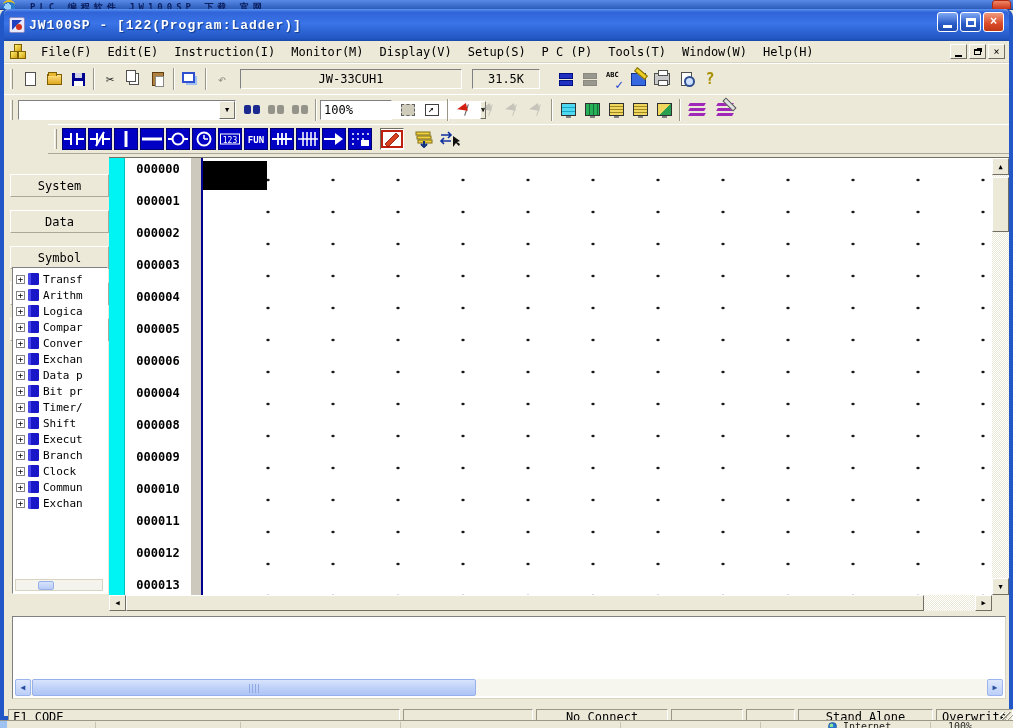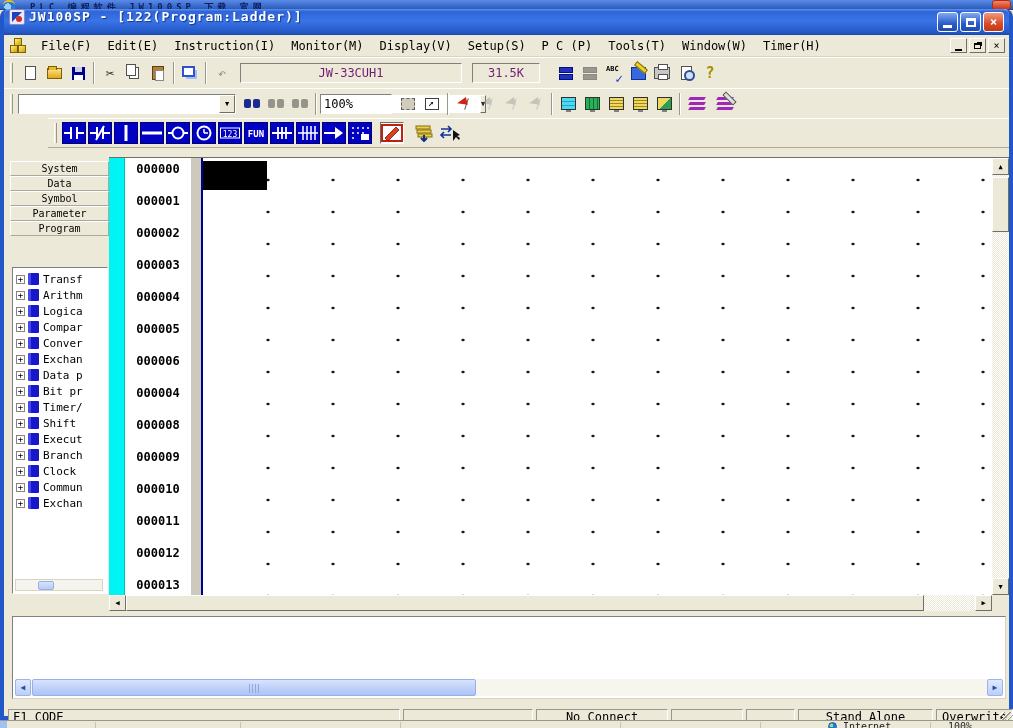--- a/index.html
+++ b/index.html
@@ -22,21 +22,21 @@
   .globe { position:absolute; left:828px; top:1px; width:9px; height:9px; border-radius:50%;
     background:radial-gradient(circle at 35% 35%, #8ee09a 0 30%, #2a7ad0 31%); border:1px solid #1a5aa0; }
   .bb-blue-edge { position:absolute; left:0; top:0; width:7px; height:8px; background:#9ec2f2; }
 
   
   .app { position:absolute; left:0; top:9px; width:1013px; height:711px;
     border-left:4px solid #2257c8; border-right:4px solid #2257c8; border-bottom:4px solid #2257c8;
     border-radius:8px 8px 0 0; background:#ece9d8; }
   .titlebar { position:relative; height:26px; border-radius:6px 6px 0 0; overflow:hidden;
     background:linear-gradient(180deg,#5b93f2 0%, #3064d8 10%, #3a74e8 45%, #2256c4 92%, #1a48a8 100%);
-    display:flex; align-items:flex-start; padding:0 5px; }
+    display:flex; align-items:center; padding:16px 5px;font-family:Liberation Mono, monospace; }
   .app-ico { width:16px; height:16px; margin-right:4px; background:#e8e8ff; border:1px solid #8888c0; border-radius:2px; position:relative; }
   .app-ico::before { content:""; position:absolute; left:2px; top:2px; width:0; height:0;
     border-left:10px solid #2040c0; border-bottom:10px solid transparent; }
   .app-ico::after { content:""; position:absolute; right:2px; bottom:2px; width:6px; height:6px; border-radius:50%; background:#d03020; }
   .title-text { color:#fff; font-weight:bold; font-size:13px; text-shadow:1px 1px 1px #123a8c; letter-spacing:1px; }
   .cap-btns { position:absolute; right:5px; top:3px; display:flex; gap:2px; }
   .cap { width:21px; height:20px; border-radius:3px; border:1px solid #fff;
     display:flex; align-items:center; justify-content:center; color:#fff; font-weight:bold; font-size:12px;
     background:linear-gradient(180deg,#7fa8f4,#2a5cc8 60%,#1e4cb0); }
   .cap.close { background:linear-gradient(180deg,#f09a7e,#da4a28 60%,#c03818); }
@@ -57,21 +57,21 @@
   .mdi .restbox { width:7px; height:6px; border:1px solid #000; border-top-width:2px; box-shadow:2px -2px 0 -1px #000; }
 
   
   .tb { position:relative; display:flex; align-items:center; background:#ece9d8; padding-left:4px;
     border-top:1px solid #fff; }
   .tb1 { height:31px; } .tb2 { height:30px; } .tb3 { height:30px; border-bottom:1px solid #aca899;margin-left:44px; }
   .grip { width:3px; height:20px; border-left:1px solid #fff; border-right:1px solid #9a9789; margin:0 5px 0 2px; }
   .tbtn { width:24px; height:24px; display:flex; align-items:center; justify-content:center; position:relative; }
   .sep { width:2px; height:22px; border-left:1px solid #9a9789; border-right:1px solid #fff; margin:0 3px; }
   .field { height:20px; background:#ece9d8; border:1px solid; border-color:#808080 #fff #fff #808080;
-    display:flex; align-items:center; justify-content:center; font-size:12px; color:#701a75; }
+    display:flex; align-items:center; justify-content:center; font-size:12px; color:#000000; }
   .combo { height:20px; background:#fff; border:1px solid; border-color:#808080 #fff #fff #808080; display:flex; }
   .combo input { flex:1; border:none; outline:none; font:12px "DejaVu Sans Mono",monospace; padding:0 3px; background:#fff; }
   .drop { width:16px; height:100%; background:#ece9d8; border:1px solid; border-color:#fff #716f64 #716f64 #fff;
     display:flex; align-items:center; justify-content:center; font-size:7px; color:#000; }
 
   
   .i-page { width:11px; height:14px; background:#fff; border:1px solid #505050; }
   .i-folder { position:relative; width:15px; height:11px; background:linear-gradient(180deg,#ffe080,#e0a820); border:1px solid #806000; }
   .i-folder::before { content:""; position:absolute; left:0; top:-3px; width:7px; height:3px; background:#e8b830; border:1px solid #806000; border-bottom:none; }
   .i-save { position:relative; width:13px; height:13px; background:#000090; }
@@ -117,22 +117,22 @@
   .i-layers.pen::after { content:""; position:absolute; right:-2px; top:-1px; width:13px; height:3px; background:#e0e0e0; border:1px solid #505050; transform:rotate(45deg); }
 
   
   .ladder-btn { width:24px; height:22px; background:#0000c4; border:1px solid #000070; margin-right:2px;
     display:flex; align-items:center; justify-content:center; }
   .ladder-btn.checked { background:#fff; border:1px solid; border-color:#716f64 #fff #fff #716f64; }
   .ladder-btn.flat { background:transparent; border:none; }
 
   
   .sidebar-tabs { position:absolute; left:6px; top:152px; width:99px; }
-  .side-tab { width:99px; height:15px; background:#ece9d8; border:1px solid; border-color:#fff #aca899 #aca899 #fff;
-    display:flex; align-items:center; justify-content:center; font-size:10px; }
+  .side-tab { width:99px; height:23px; background:#ece9d8; border:1px solid; border-color:#fff #aca899 #aca899 #fff;
+    display:flex; align-items:center; justify-content:center; font-size:12px;margin-top:13px; }
   .tree-panel { position:absolute; left:8px; top:258px; width:96px; height:327px; background:#fff;
     border:1px solid; border-color:#808080 #fff #fff #808080; overflow:hidden; padding:3px 0 0 3px; }
   .tree-row { display:flex; align-items:center; height:16px; white-space:nowrap; overflow:hidden; }
   .plusbox { width:9px; height:9px; border:1px solid #848484; background:#fff; font-size:9px; line-height:7px; text-align:center; margin-right:3px; flex:none; }
   .book { width:11px; height:12px; background:#1818c8; border-left:3px solid #4848e8; border-radius:1px; margin-right:4px; flex:none; }
   .tree-label { font-size:11px; }
   .tree-hscroll { position:absolute; left:2px; bottom:2px; width:88px; height:12px; background:#f4f3ee; border:1px solid #d8d4c0; }
   .tree-thumb { position:absolute; left:22px; top:1px; width:16px; height:9px; background:linear-gradient(180deg,#d6e2fc,#b8cbf6); border:1px solid #98b0e8; border-radius:2px; }
 
   .ladder { position:absolute; left:105px; top:148px; width:900px; height:453px; background:#fff; border-top:1px solid #716f64; }
@@ -214,21 +214,21 @@
         </div>
       <div class="menu-item">File(F)</div>
       <div class="menu-item">Edit(E)</div>
       <div class="menu-item">Instruction(I)</div>
       <div class="menu-item">Monitor(M)</div>
       <div class="menu-item">Display(V)</div>
       <div class="menu-item">Setup(S)</div>
       <div class="menu-item">P C (P)</div>
       <div class="menu-item">Tools(T)</div>
       <div class="menu-item">Window(W)</div>
-      <div class="menu-item">Timer(H)</div>
+      <div class="menu-item">Help(H)</div>
       <div class="mdi-btns">
         <div class="mdi">
             <span class="minbar"></span>
           </div>
         <div class="mdi">
             <span class="restbox"></span>
           </div>
         <div class="mdi">×</div>
       </div>
     </div>

